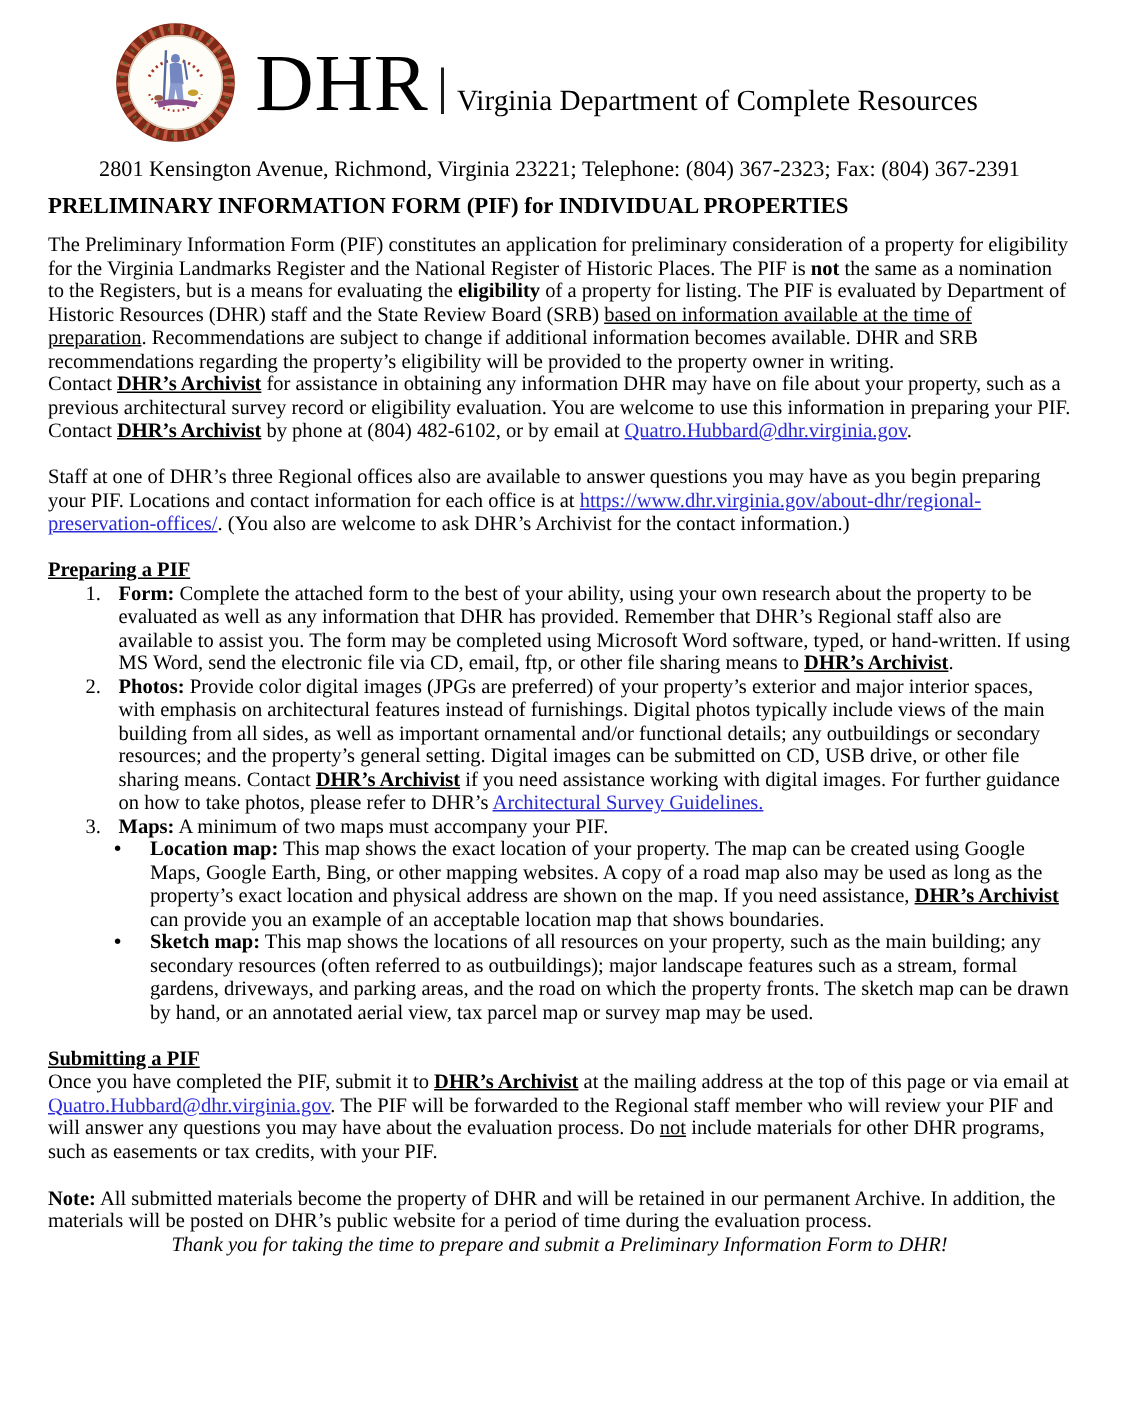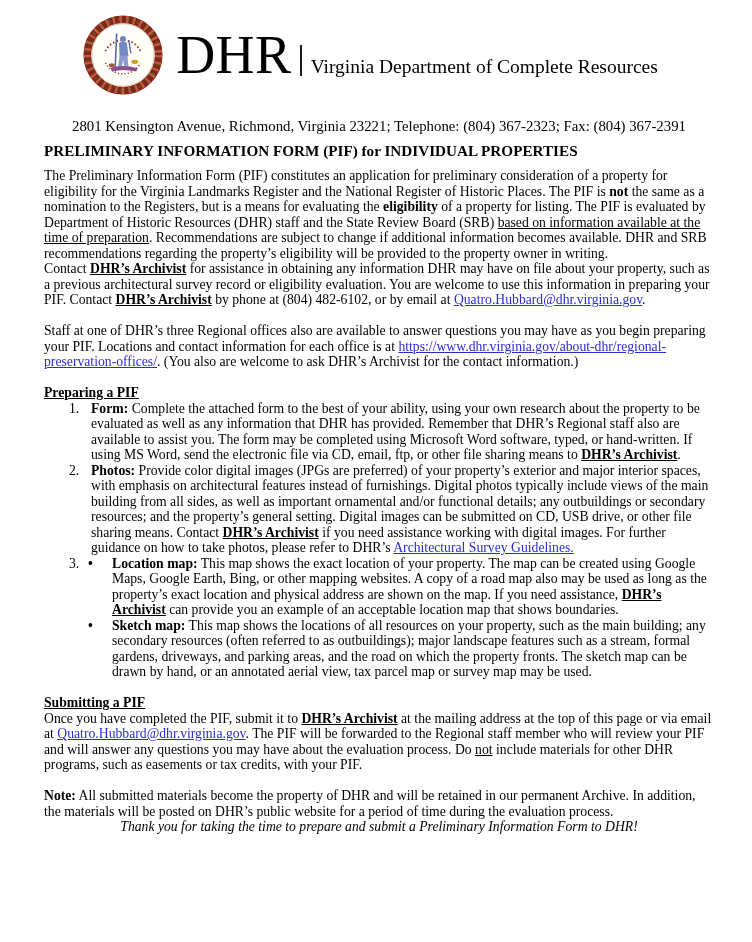--- a/index.html
+++ b/index.html
@@ -1,28 +1,28 @@
 <!DOCTYPE html>
 <html style="--link: #2b2bd5;"><head>
 <meta charset="utf-8">
 <style>
   * { margin:0; padding:0; box-sizing:border-box; }
   html,body { background:#ffffff; }
   body { width:752px; color:#000; font-family:"Liberation Serif","DejaVu Serif",serif; }
-  .page { width:752px; height:908px; padding:14px 38px 0 44px; overflow:hidden; background:#fff; }
+  .page { width:752px; height:908px; padding:14px 38px 0 32px; overflow:hidden; background:#fff; }
 
   
   .header { display:flex; justify-content:center; align-items:center; margin-left:-18px; }
   .seal { width:82px; height:82px; flex:0 0 auto; }
   .brand { display:flex; align-items:baseline; margin-left:12px; }
   .brand-acronym { font-size:54px; line-height:0.9; letter-spacing:0.5px; }
   .brand-divider { display:inline-block; width:2px; height:31px; background:#1c1c1c; margin:0 9px 0 8px; transform:translateY(3px); }
   .brand-name { font-size:19.5px; }
 
-  .address { text-align:center; font-size:14.8px; margin-top:22px; white-space:nowrap; }
+  .address { text-align:center; font-size:14.8px; margin-top:9px; white-space:nowrap; }
   .doc-title { text-align:left; font-size:15.2px; font-weight:bold; margin-top:7px; }
 
   
   .docbody { margin-top:8px; font-size:13.7px; line-height:15.5px; }
   .mt { margin-top:15.5px; }
   .heading { font-weight:bold; text-decoration:underline; }
   .para { text-align:left; }
   .num-item { position:relative; padding-left:47px; }
   .num { position:absolute; left:25px; }
   .bullet-item { position:relative; padding-left:68px; }
@@ -71,21 +71,21 @@
   <div class="address">2801 Kensington Avenue, Richmond, Virginia 23221; Telephone: (804) 367-2323; Fax: (804) 367-2391</div>
   <div class="doc-title">PRELIMINARY INFORMATION FORM (PIF) for INDIVIDUAL PROPERTIES</div>
 
   <div class="docbody">
       <div class="para"><span>The Preliminary Information Form (PIF) constitutes an application for preliminary consideration of a property for eligibility for the Virginia Landmarks Register and the National Register of Historic Places. The PIF is </span><span class="r-b">not</span><span> the same as a nomination to the Registers, but is a means for evaluating the </span><span class="r-b">eligibility</span><span> of a property for listing. The PIF is evaluated by Department of Historic Resources (DHR) staff and the State Review Board (SRB) </span><span class="r-u">based on information available at the time of preparation</span><span>. Recommendations are subject to change if additional information becomes available. DHR and SRB recommendations regarding the property’s eligibility will be provided to the property owner in writing.</span></div>
       <div class="para"><span>Contact </span><span class="r-bu">DHR’s Archivist</span><span> for assistance in obtaining any information DHR may have on file about your property, such as a previous architectural survey record or eligibility evaluation. You are welcome to use this information in preparing your PIF. Contact </span><span class="r-bu">DHR’s Archivist</span><span> by phone at (804) 482-6102, or by email at </span><a href="#" class="r-a">Quatro.Hubbard@dhr.virginia.gov</a><span>.</span></div>
       <div class="para mt"><span>Staff at one of DHR’s three Regional offices also are available to answer questions you may have as you begin preparing your PIF. Locations and contact information for each office is at </span><a href="#" class="r-a">https://www.dhr.virginia.gov/about-dhr/regional-preservation-offices/</a><span>. (You also are welcome to ask DHR’s Archivist for the contact information.)</span></div>
       <div class="heading mt">Preparing a PIF</div>
       <div class="num-item"><span class="num">1.</span><span><span class="r-b">Form:</span><span> Complete the attached form to the best of your ability, using your own research about the property to be evaluated as well as any information that DHR has provided. Remember that DHR’s Regional staff also are available to assist you. The form may be completed using Microsoft Word software, typed, or hand-written. If using MS Word, send the electronic file via CD, email, ftp, or other file sharing means to </span><span class="r-bu">DHR’s Archivist</span><span>.</span></span></div>
       <div class="num-item"><span class="num">2.</span><span><span class="r-b">Photos:</span><span> Provide color digital images (JPGs are preferred) of your property’s exterior and major interior spaces, with emphasis on architectural features instead of furnishings. Digital photos typically include views of the main building from all sides, as well as important ornamental and/or functional details; any outbuildings or secondary resources; and the property’s general setting. Digital images can be submitted on CD, USB drive, or other file sharing means. Contact </span><span class="r-bu">DHR’s Archivist</span><span> if you need assistance working with digital images. For further guidance on how to take photos, please refer to DHR’s </span><a href="#" class="r-a">Architectural Survey Guidelines.</a></span></div>
-      <div class="num-item"><span class="num">3.</span></div>
+      <div class="num-item"><span class="num">3.</span><span><span class="r-b">Maps:</span><span> A minimum of two maps must accompany your PIF.</span></span></div>
       <div class="bullet-item"><span class="dot">•</span><span><span class="r-b">Location map:</span><span> This map shows the exact location of your property. The map can be created using Google Maps, Google Earth, Bing, or other mapping websites. A copy of a road map also may be used as long as the property’s exact location and physical address are shown on the map. If you need assistance, </span><span class="r-bu">DHR’s Archivist</span><span> can provide you an example of an acceptable location map that shows boundaries.</span></span></div>
       <div class="bullet-item"><span class="dot">•</span><span><span class="r-b">Sketch map:</span><span> This map shows the locations of all resources on your property, such as the main building; any secondary resources (often referred to as outbuildings); major landscape features such as a stream, formal gardens, driveways, and parking areas, and the road on which the property fronts. The sketch map can be drawn by hand, or an annotated aerial view, tax parcel map or survey map may be used.</span></span></div>
       <div class="heading mt">Submitting a PIF</div>
       <div class="para"><span>Once you have completed the PIF, submit it to </span><span class="r-bu">DHR’s Archivist</span><span> at the mailing address at the top of this page or via email at </span><a href="#" class="r-a">Quatro.Hubbard@dhr.virginia.gov</a><span>. The PIF will be forwarded to the Regional staff member who will review your PIF and will answer any questions you may have about the evaluation process. Do </span><span class="r-u">not</span><span> include materials for other DHR programs, such as easements or tax credits, with your PIF.</span></div>
       <div class="para mt"><span class="r-b">Note:</span><span> All submitted materials become the property of DHR and will be retained in our permanent Archive. In addition, the materials will be posted on DHR’s public website for a period of time during the evaluation process.</span></div>
       <div class="closing">Thank you for taking the time to prepare and submit a Preliminary Information Form to DHR!</div>
     </div>
 
 </div>
 

